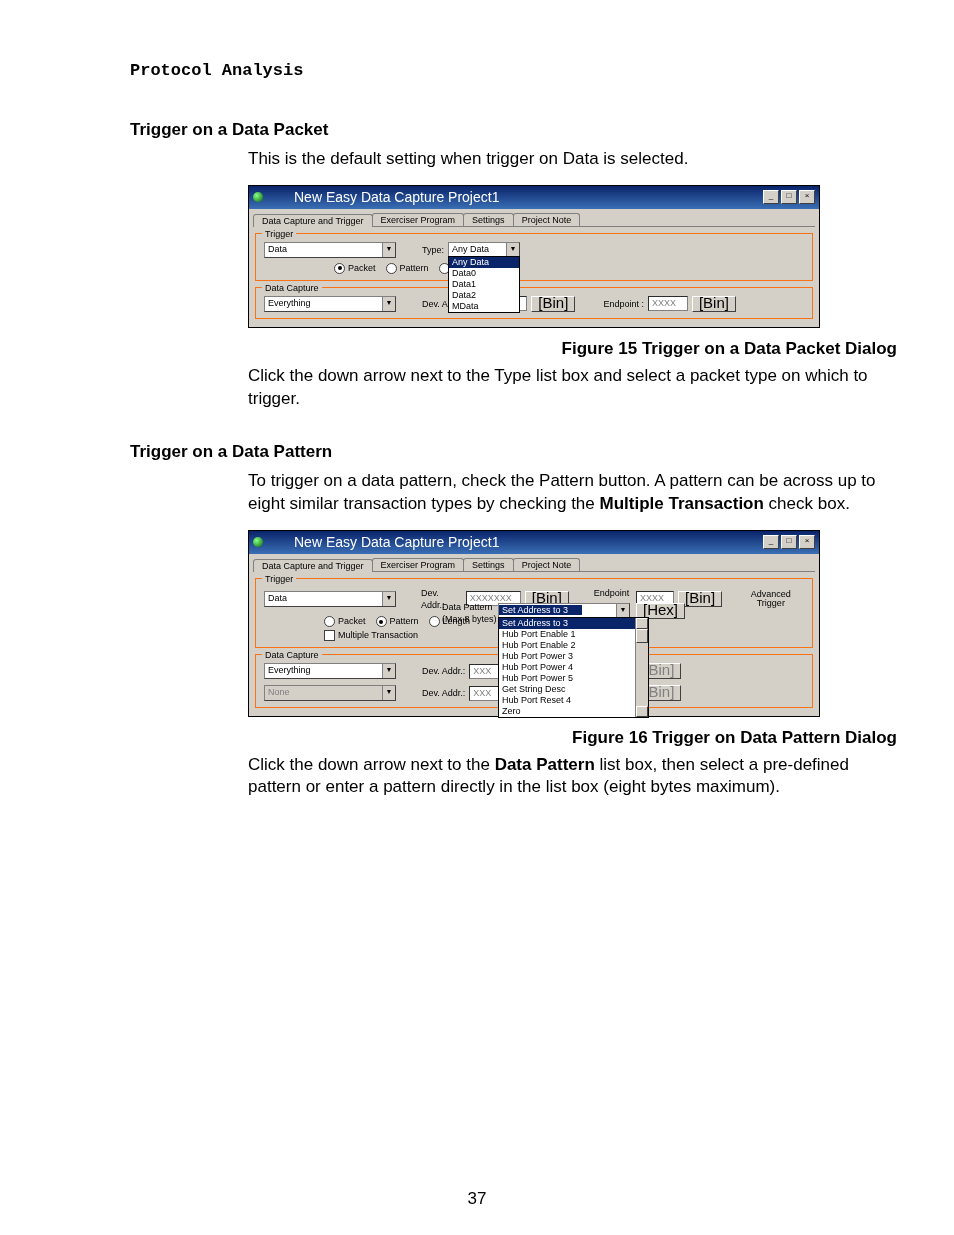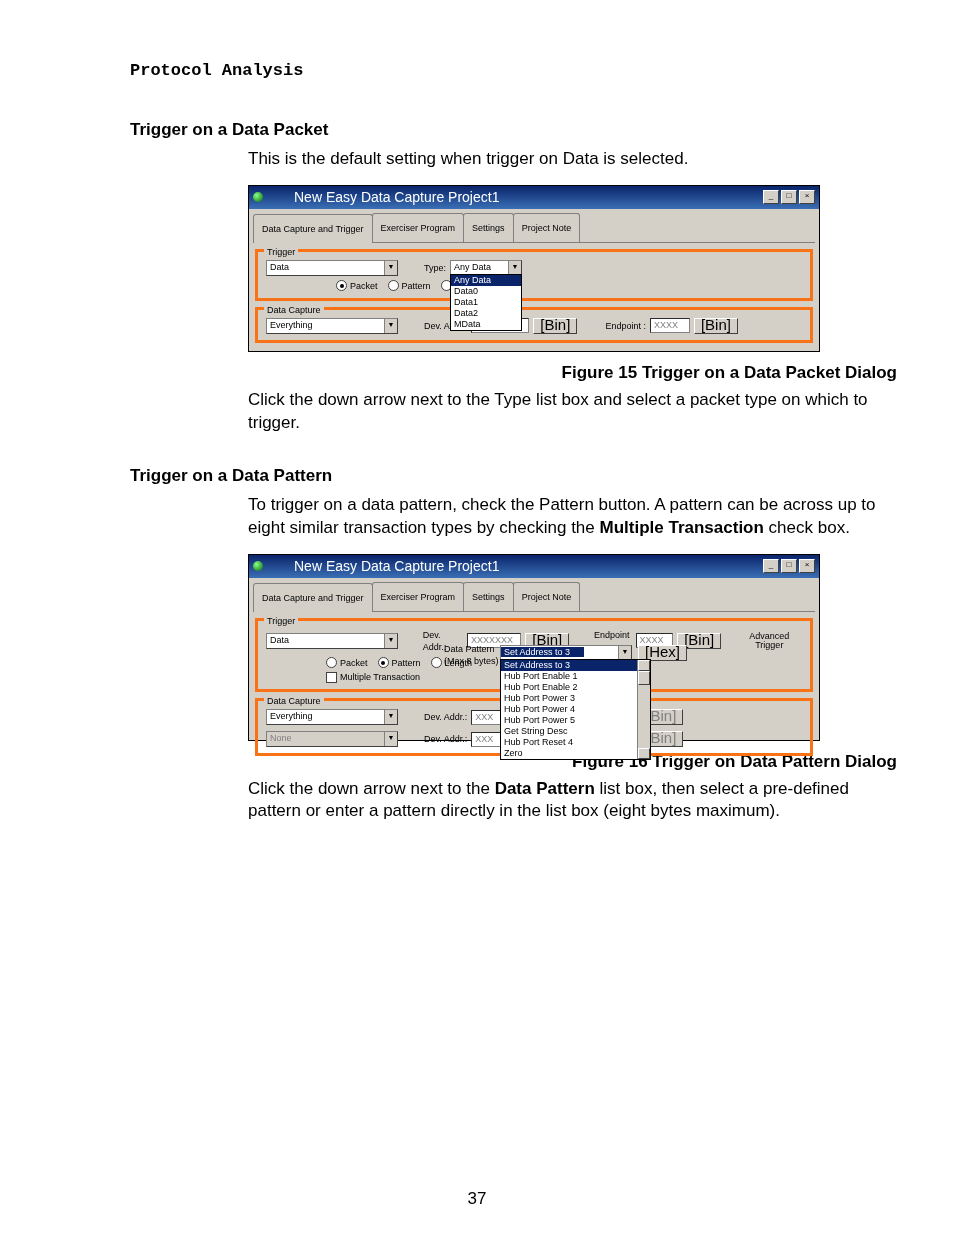--- a/index.html
+++ b/index.html
@@ -49,29 +49,29 @@
     width:14px;height:12px;
     background:#d4d0c8;
     border:1px solid #fff;
     border-right-color:#404040;border-bottom-color:#404040;
     font-size:8px;line-height:10px;text-align:center;color:#000;
   }
 
   .tabs{margin:4px 4px 0 4px;}
   .tabrow{display:flex;border-bottom:1px solid #808080;}
   .tab{
-    padding:8px 8px;
+    padding:0 8px;
     border:1px solid #808080;border-bottom:none;
     background:#d4d0c8;border-top-left-radius:3px;border-top-right-radius:3px;
     margin-right:-1px;font-size:9px;
   }
   .tab.active{background:#d4d0c8;position:relative;top:1px;}
 
   .groupbox{
-    border:3px solid #f97316;
+    border:1px solid #f97316;
     margin:6px;
     padding:8px 8px 6px 8px;
     position:relative;
   }
   .groupbox .legend{
     position:absolute;top:-6px;left:6px;
     background:#d4d0c8;padding:0 3px;font-size:9px;
   }
   .drop{
     display:inline-block;
@@ -86,21 +86,21 @@
     position:absolute;top:0;right:0;
     width:12px;height:100%;
     background:#d4d0c8;
     border-left:1px solid #808080;
     text-align:center;line-height:12px;font-size:7px;color:#000;
   }
   .drop.small{min-width:70px;}
   .drop.gray .dv{color:#808080;}
   .drop.dis{background:#d4d0c8;}
 
-  .radio,.checkbox{display:inline-flex;align-items:center;margin-right:6px;font-size:9px;gap:3px;}
+  .radio,.checkbox{display:inline-flex;align-items:flex-end;margin-right:6px;font-size:9px;gap:3px;}
   .radio .dot{
     width:9px;height:9px;border:1px solid #404040;border-radius:50%;background:#fff;
     display:inline-flex;align-items:center;justify-content:center;
   }
   .radio.checked .dot::after{content:"";width:4px;height:4px;background:#000;border-radius:50%;}
   .checkbox .box{width:9px;height:9px;border:1px solid #404040;background:#fff;}
 
   .lbl{font-size:9px;}
   .field{
     background:#fff;border:1px inset #808080;height:13px;

